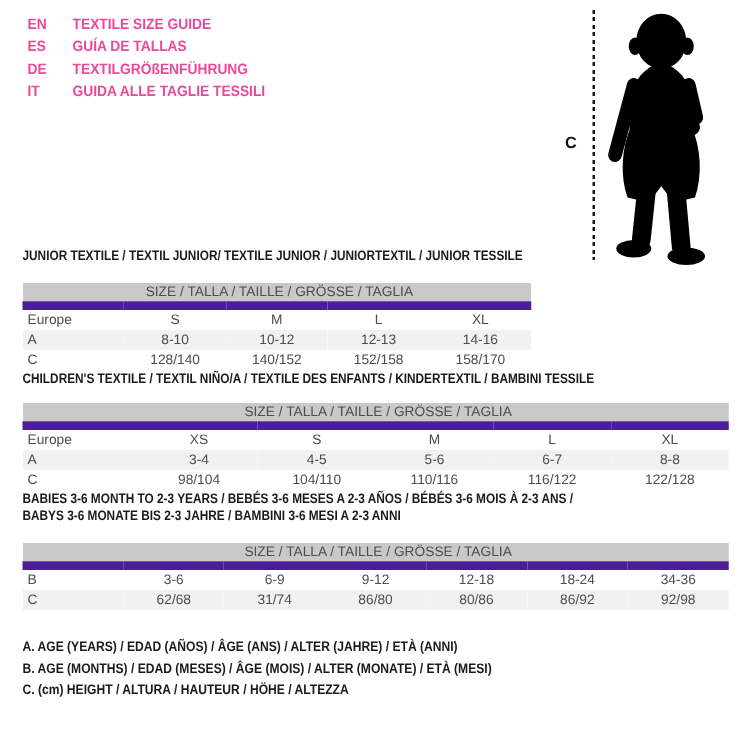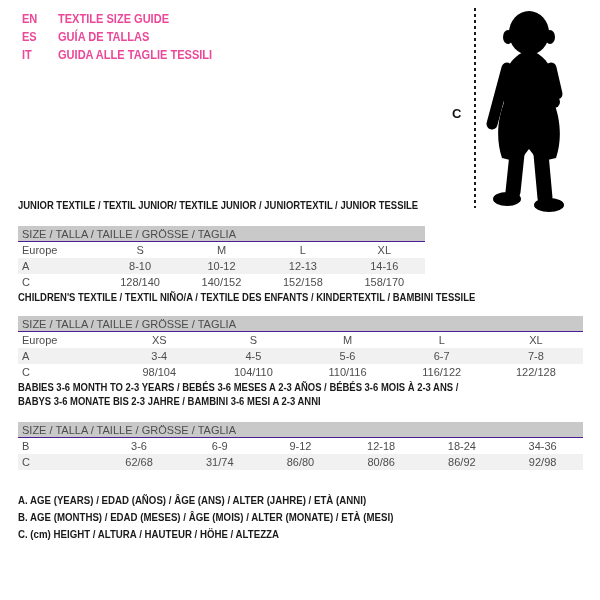--- a/index.html
+++ b/index.html
@@ -53,22 +53,22 @@
   table.size-table {
     border-collapse: collapse; table-layout: fixed;
     font-size: 11px; color: #4d4d4d;
   }
   table.size-table.narrow { width: 407px; }
   table.size-table.full { width: 565px; }
   table.size-table td { height: 16px; padding: 0; text-align: center; overflow: hidden; }
   table.size-table td.row-label { text-align: left; padding-left: 4px; width: 58px; }
   tr.size-bar td {
     background: #c9c9c9; color: #4d4d4d;
-    text-align: left; padding-left: 4px; height: 15px;
-    border-bottom: 1px solid #4c1d95;
+    text-align: center; padding-left: 4px; height: 15px;
+    border-bottom: 7px solid #4c1d95;
   }
   tr.shaded td { background: #f1f1f1; }
 
   
   .footnotes { margin-top: 22px; }
   .footnote {
     font-size: 11px; font-weight: bold; color: #1a1a1a;
     line-height: 17px; white-space: nowrap;
     transform: scaleX(0.88); transform-origin: left center;
   }
@@ -77,20 +77,24 @@
 <body>
 
 <div class="lang-block">
   <div class="lang-row">
     <span class="lang-code">EN</span>
     <span class="lang-label">TEXTILE SIZE GUIDE</span>
   </div>
   <div class="lang-row">
     <span class="lang-code">ES</span>
     <span class="lang-label">GUÍA DE TALLAS</span>
+  </div>
+  <div class="lang-row">
+    <span class="lang-code">DE</span>
+    <span class="lang-label">TEXTILGRÖßENFÜHRUNG</span>
   </div>
   <div class="lang-row">
     <span class="lang-code">IT</span>
     <span class="lang-label">GUIDA ALLE TAGLIE TESSILI</span>
   </div>
 </div>
 
 <div class="height-line"></div>
 <div class="height-label">C</div>
 <svg class="baby-svg" viewBox="0 0 95 206" width="95" height="206" aria-hidden="true">
@@ -162,21 +166,21 @@
             <td>M</td>
             <td>L</td>
             <td>XL</td>
           </tr>
           <tr class="shaded">
             <td class="row-label">A</td>
             <td>3-4</td>
             <td>4-5</td>
             <td>5-6</td>
             <td>6-7</td>
-            <td>7-8</td>
+            <td>8-8</td>
           </tr>
           <tr>
             <td class="row-label">C</td>
             <td>98/104</td>
             <td>104/110</td>
             <td>110/116</td>
             <td>116/122</td>
             <td>122/128</td>
           </tr>
         </tbody>

